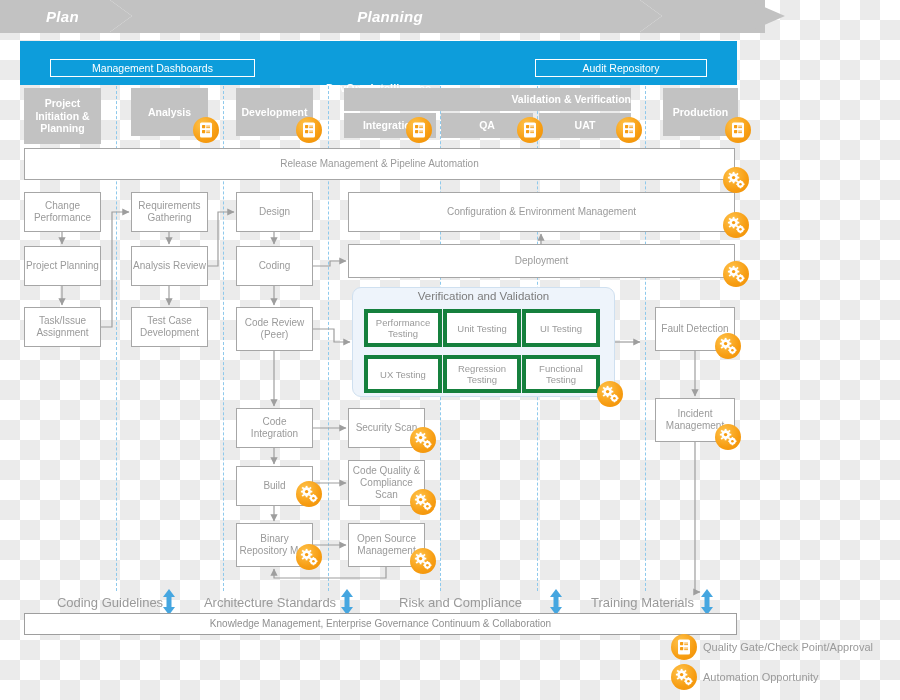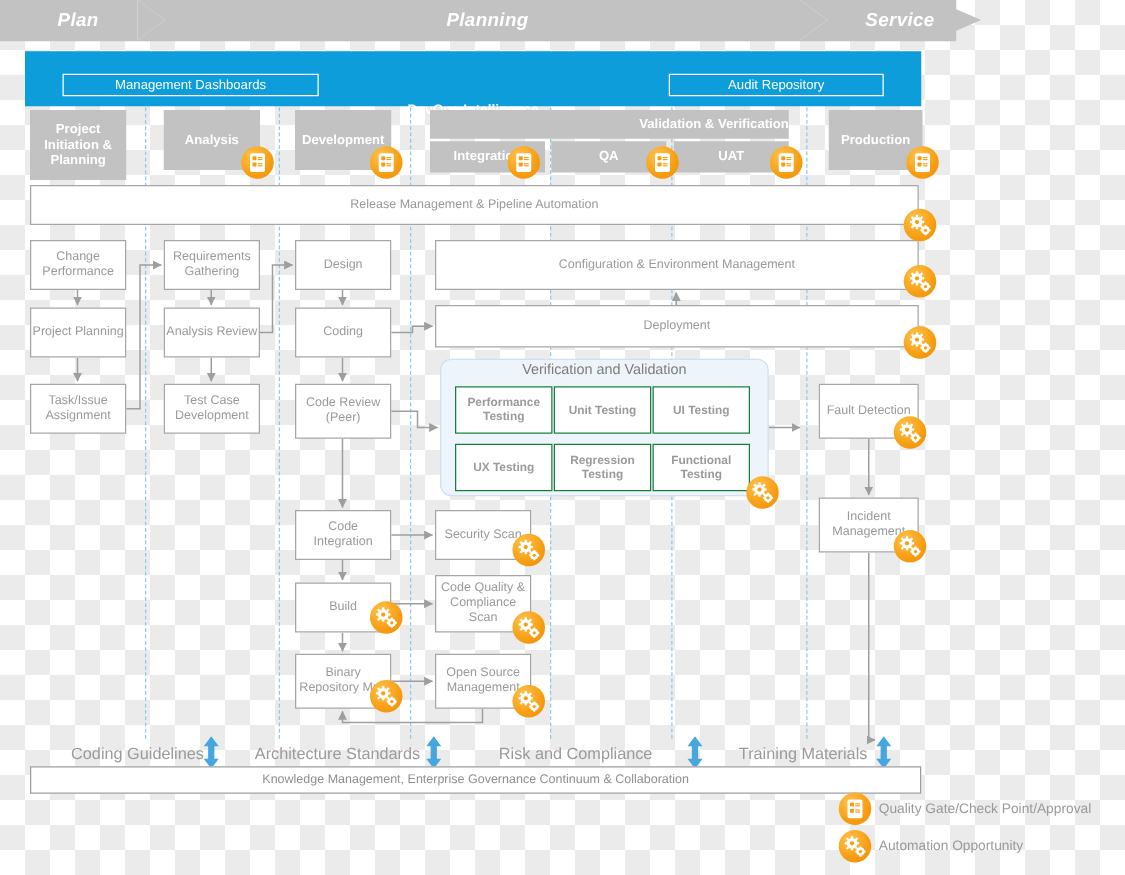--- a/index.html
+++ b/index.html
@@ -49,23 +49,23 @@
   
   .box{background:#ffffff;border:1px solid #a6a6a6;color:#9a9a9a;font-size:10px;
        display:flex;align-items:center;justify-content:center;text-align:center;
        line-height:12px;padding:1px;}
 
   
   #vv{left:352px;top:287px;width:263px;height:110px;background:#eef4fb;
       border:1px solid #cfe0f0;border-radius:9px;}
   #vv-title{left:352px;top:290px;width:263px;text-align:center;color:#7c7c7c;
       font-size:11.5px;}
-  .tbox{background:#ffffff;border:1px solid #15803d;color:#9a9a9a;font-size:9.5px;
+  .tbox{background:#ffffff;border:4px solid #15803d;color:#9a9a9a;font-size:9.5px;
       display:flex;align-items:center;justify-content:center;text-align:center;
-      line-height:11px;font-weight:bold;}
+      line-height:11px;}
 
   
   .badge{width:26px;height:26px;border-radius:50%;
       background:radial-gradient(circle at 35% 30%,#ffc24a 0%,#f79d12 60%,#ef8f05 100%);
       display:flex;align-items:center;justify-content:center;}
   .badge svg{display:block;}
 
   
   .guide{color:#9a9a9a;font-size:13px;top:595px;height:14px;text-align:center;}
   #km{left:24px;top:613px;width:713px;height:22px;background:#fff;border:1px solid #9e9e9e;
@@ -117,21 +117,20 @@
 
 <div class="abs" id="ribbon">
   <div class="abs ribbon-bg"></div>
   <div class="abs ribbon-tip"></div>
   <div class="abs chev" style="left:110px"></div>
   <div class="abs chev-in" style="left:110px"></div>
   <div class="abs chev" style="left:640px"></div>
   <div class="abs chev-in" style="left:640px"></div>
   <div class="abs phase-label" style="left:0;width:125px">Plan</div>
   <div class="abs phase-label" style="left:125px;width:530px">Planning</div>
-  <div class="abs phase-label" style="left:655px;width:130px">Service</div>
 </div>
 
 <div class="abs" id="dob">
   <div class="abs" id="dob-title">DevOps Intelligence</div>
   <div class="abs dob-chip" style="left:30px;width:205px">Management Dashboards</div>
   <div class="abs dob-chip" style="left:515px;width:172px">Audit Repository</div>
 </div>
 
 <div class="abs lane" style="left:116px;height:505px"></div>
 <div class="abs lane" style="left:223px;height:505px"></div>

